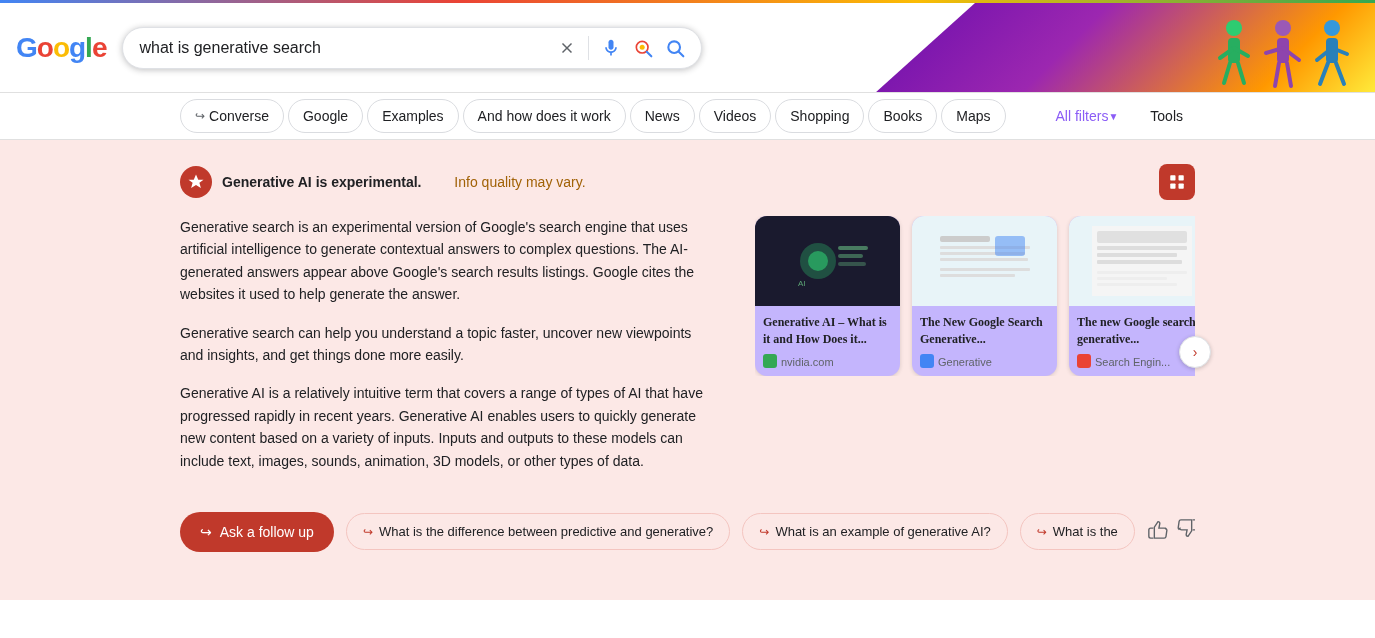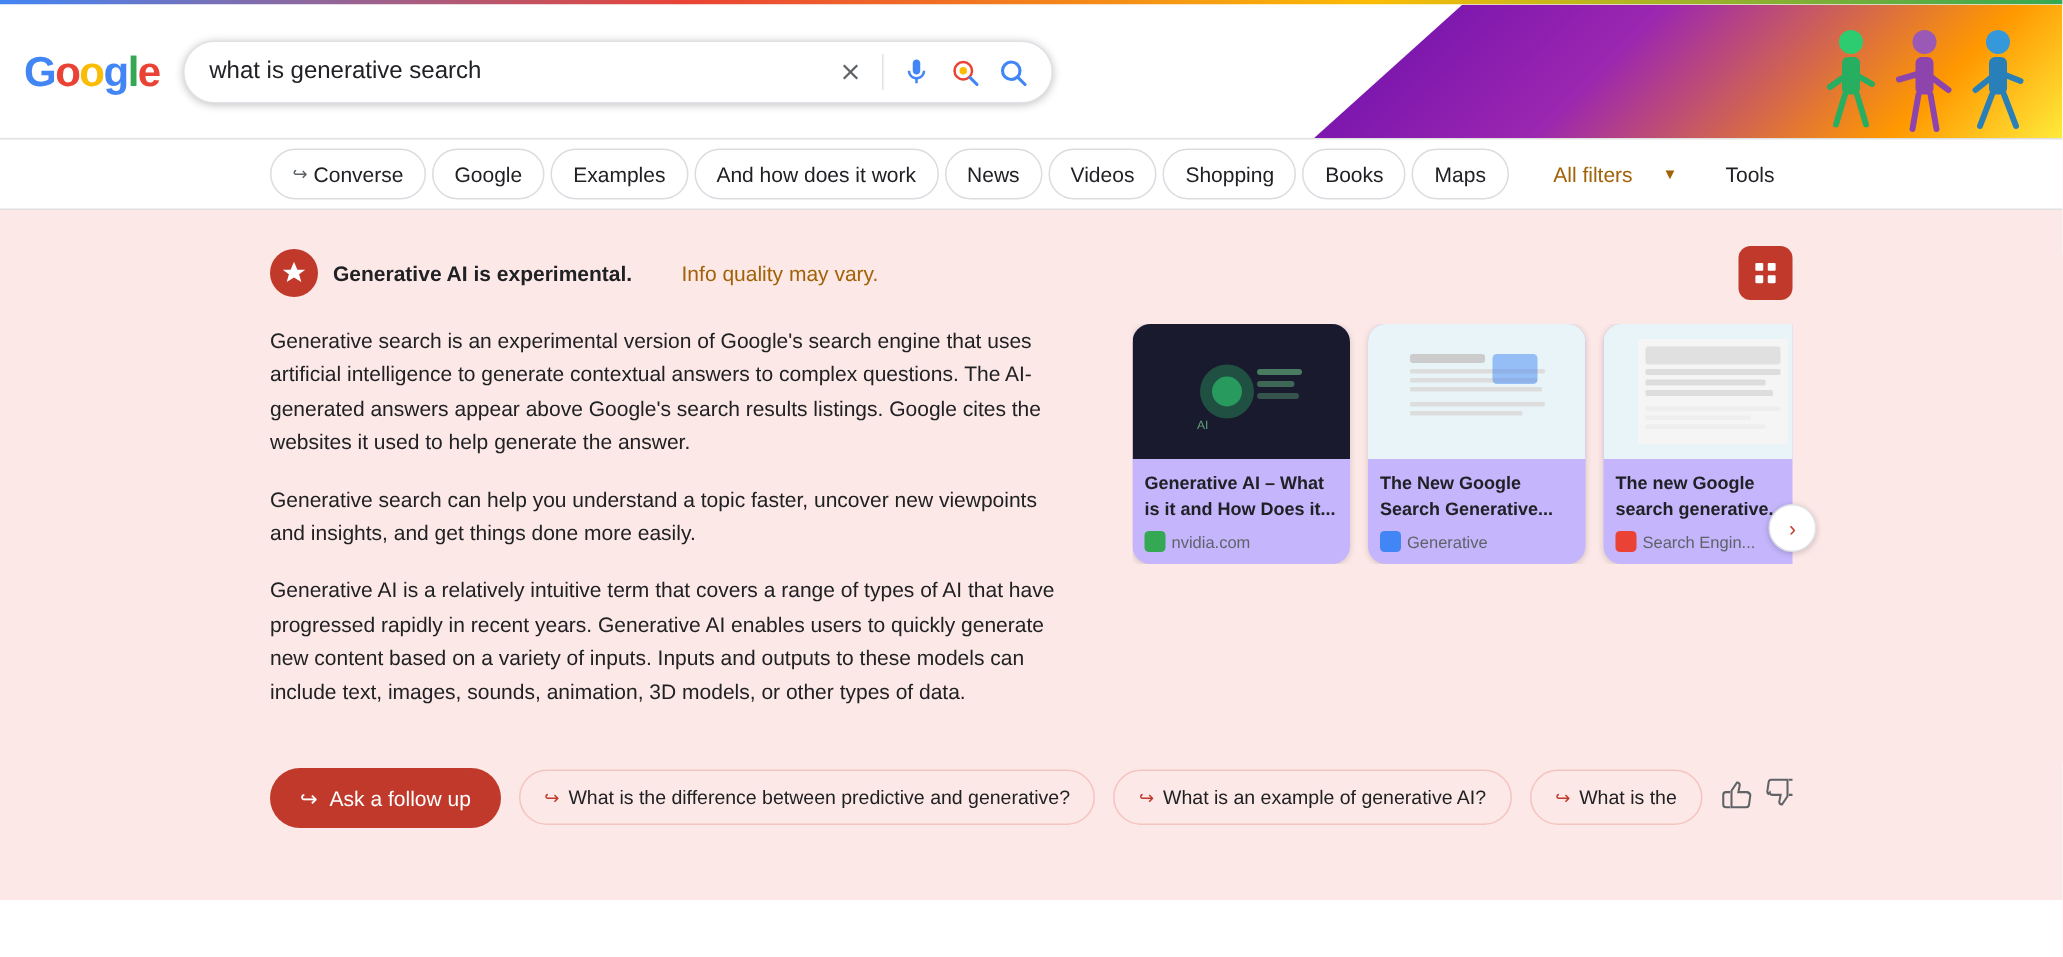--- a/index.html
+++ b/index.html
@@ -105,23 +105,23 @@
     .nav-tab-arrow { color: #5f6368; font-size: 12px; }
     .nav-right {
       margin-left: auto;
       display: flex;
       align-items: center;
       gap: 8px;
     }
     .all-filters-btn {
       display: flex;
       align-items: center;
-      gap: 20px;
+      gap: 0;
       font-size: 14px;
-      color: #a16207;
+      color: #8b5cf6;
       cursor: pointer;
       background: none;
       border: none;
       padding: 8px 12px;
     }
     .tools-btn {
       font-size: 14px;
       color: #202124;
       cursor: pointer;
       background: none;
@@ -225,20 +225,21 @@
     .card-image.light { background: #e8f4f8; }
     .card-body {
       padding: 8px;
     }
     .card-title {
       font-size: 12px;
       font-weight: 600;
       color: #202124;
       line-height: 1.4;
       margin-bottom: 6px;
+      font-family: Liberation Serif, serif;
     }
     .card-source {
       display: flex;
       align-items: flex-end;
       gap: 4px;
       font-size: 11px;
       color: #5f6368;
     }
     .source-dot {
       width: 14px;

